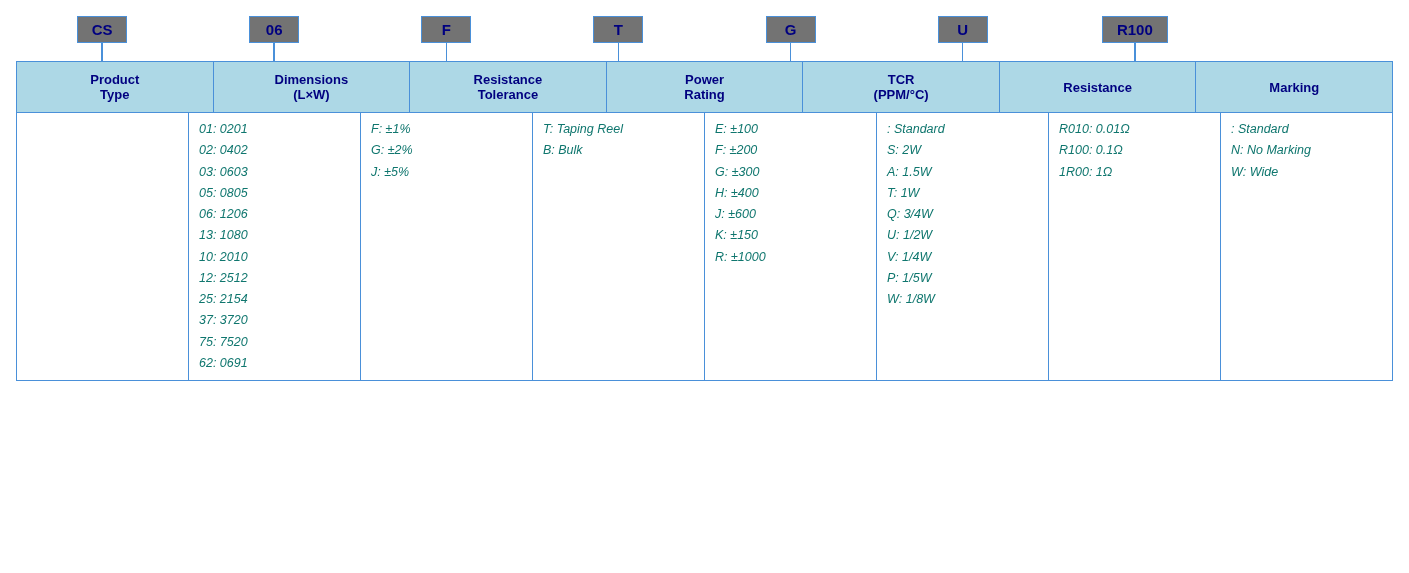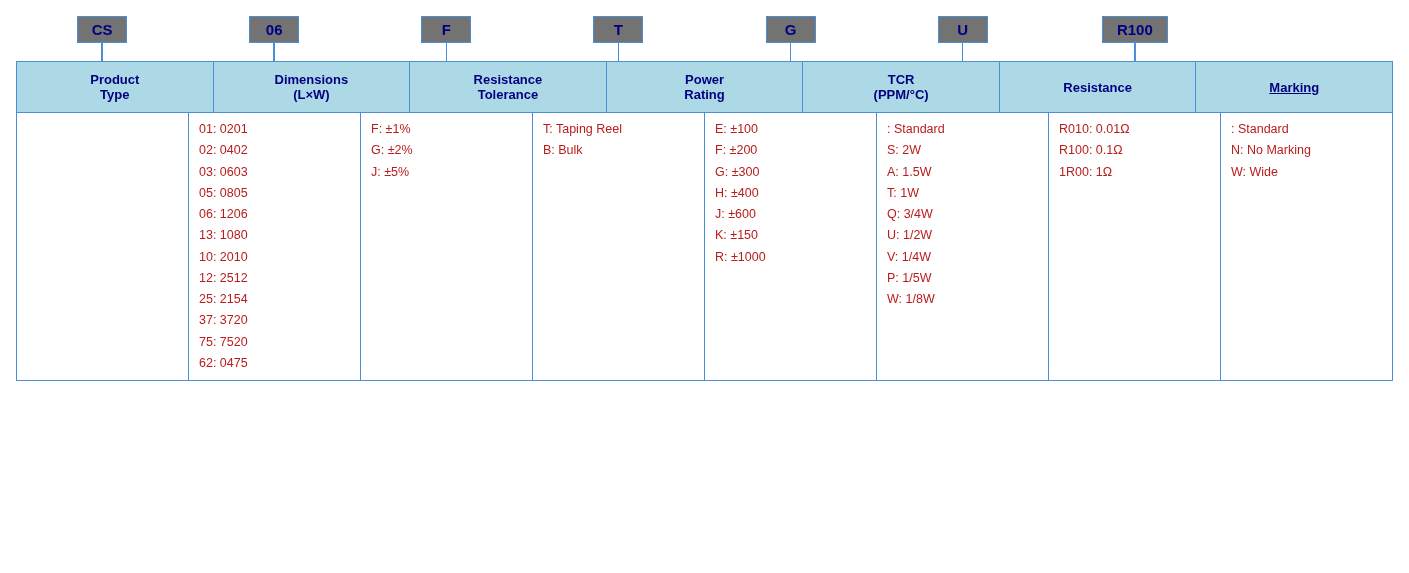--- a/index.html
+++ b/index.html
@@ -61,37 +61,37 @@
       font-size: 13px;
       color: #000080;
       flex: 1;
       min-height: 50px;
       display: flex;
       align-items: center;
       justify-content: center;
     }
     .header-cell:last-child {
       border-right: none;
-      text-decoration: underline;
     }
     
     .data-row {
       display: flex;
       flex-direction: row;
       gap: 0;
       border: 1.5px solid #4a90d9;
     }
     .data-cell {
       border-right: 1.5px solid #4a90d9;
       padding: 6px 10px;
       font-size: 12.5px;
-      color: #b91c1c;
+      color: #0f766e;
       flex: 1;
       vertical-align: top;
       line-height: 1.7;
+      font-style: italic;
     }
     .data-cell:last-child {
       border-right: none;
     }
     .data-cell .line {
       display: block;
     }
   </style>
 </head>
 <body>
@@ -149,21 +149,21 @@
         <span class="line">02: 0402</span>
         <span class="line">03: 0603</span>
         <span class="line">05: 0805</span>
         <span class="line">06: 1206</span>
         <span class="line">13: 1080</span>
         <span class="line">10: 2010</span>
         <span class="line">12: 2512</span>
         <span class="line">25: 2154</span>
         <span class="line">37: 3720</span>
         <span class="line">75: 7520</span>
-        <span class="line">62: 0475</span>
+        <span class="line">62: 0691</span>
       </div>
       <div class="data-cell">
         <span class="line">F: ±1%</span>
         <span class="line">G: ±2%</span>
         <span class="line">J: ±5%</span>
       </div>
       <div class="data-cell">
         <span class="line">T: Taping Reel</span>
         <span class="line">B: Bulk</span>
       </div>

